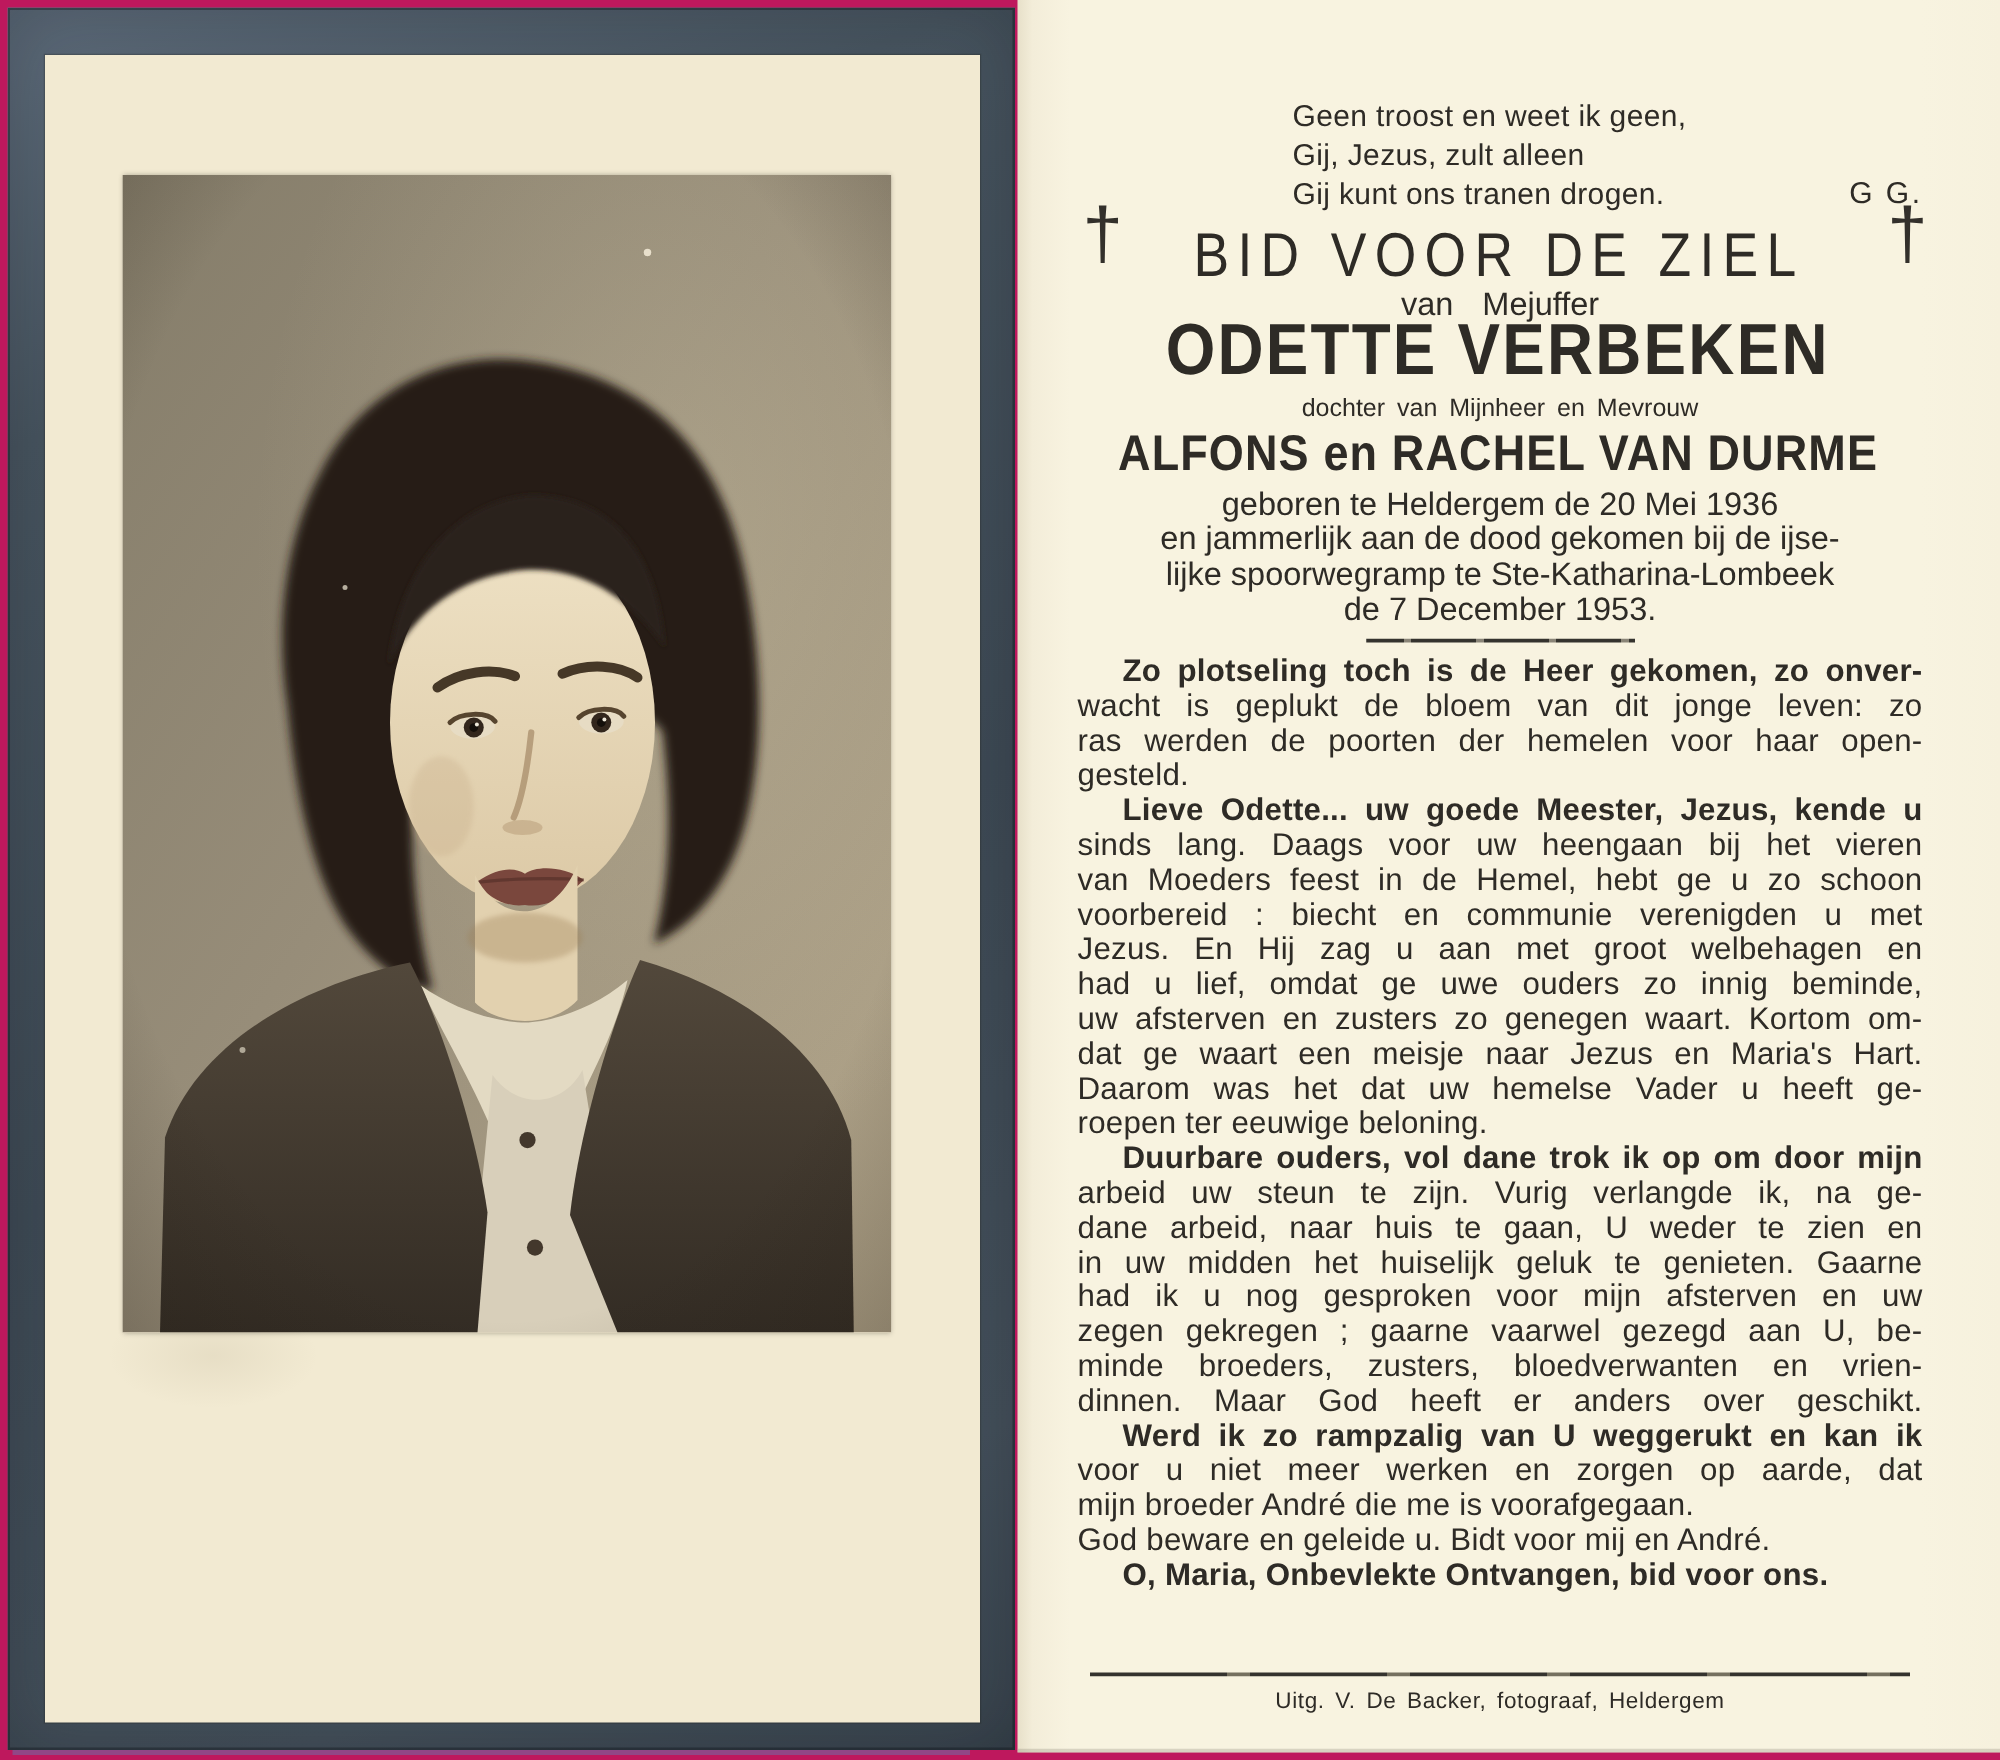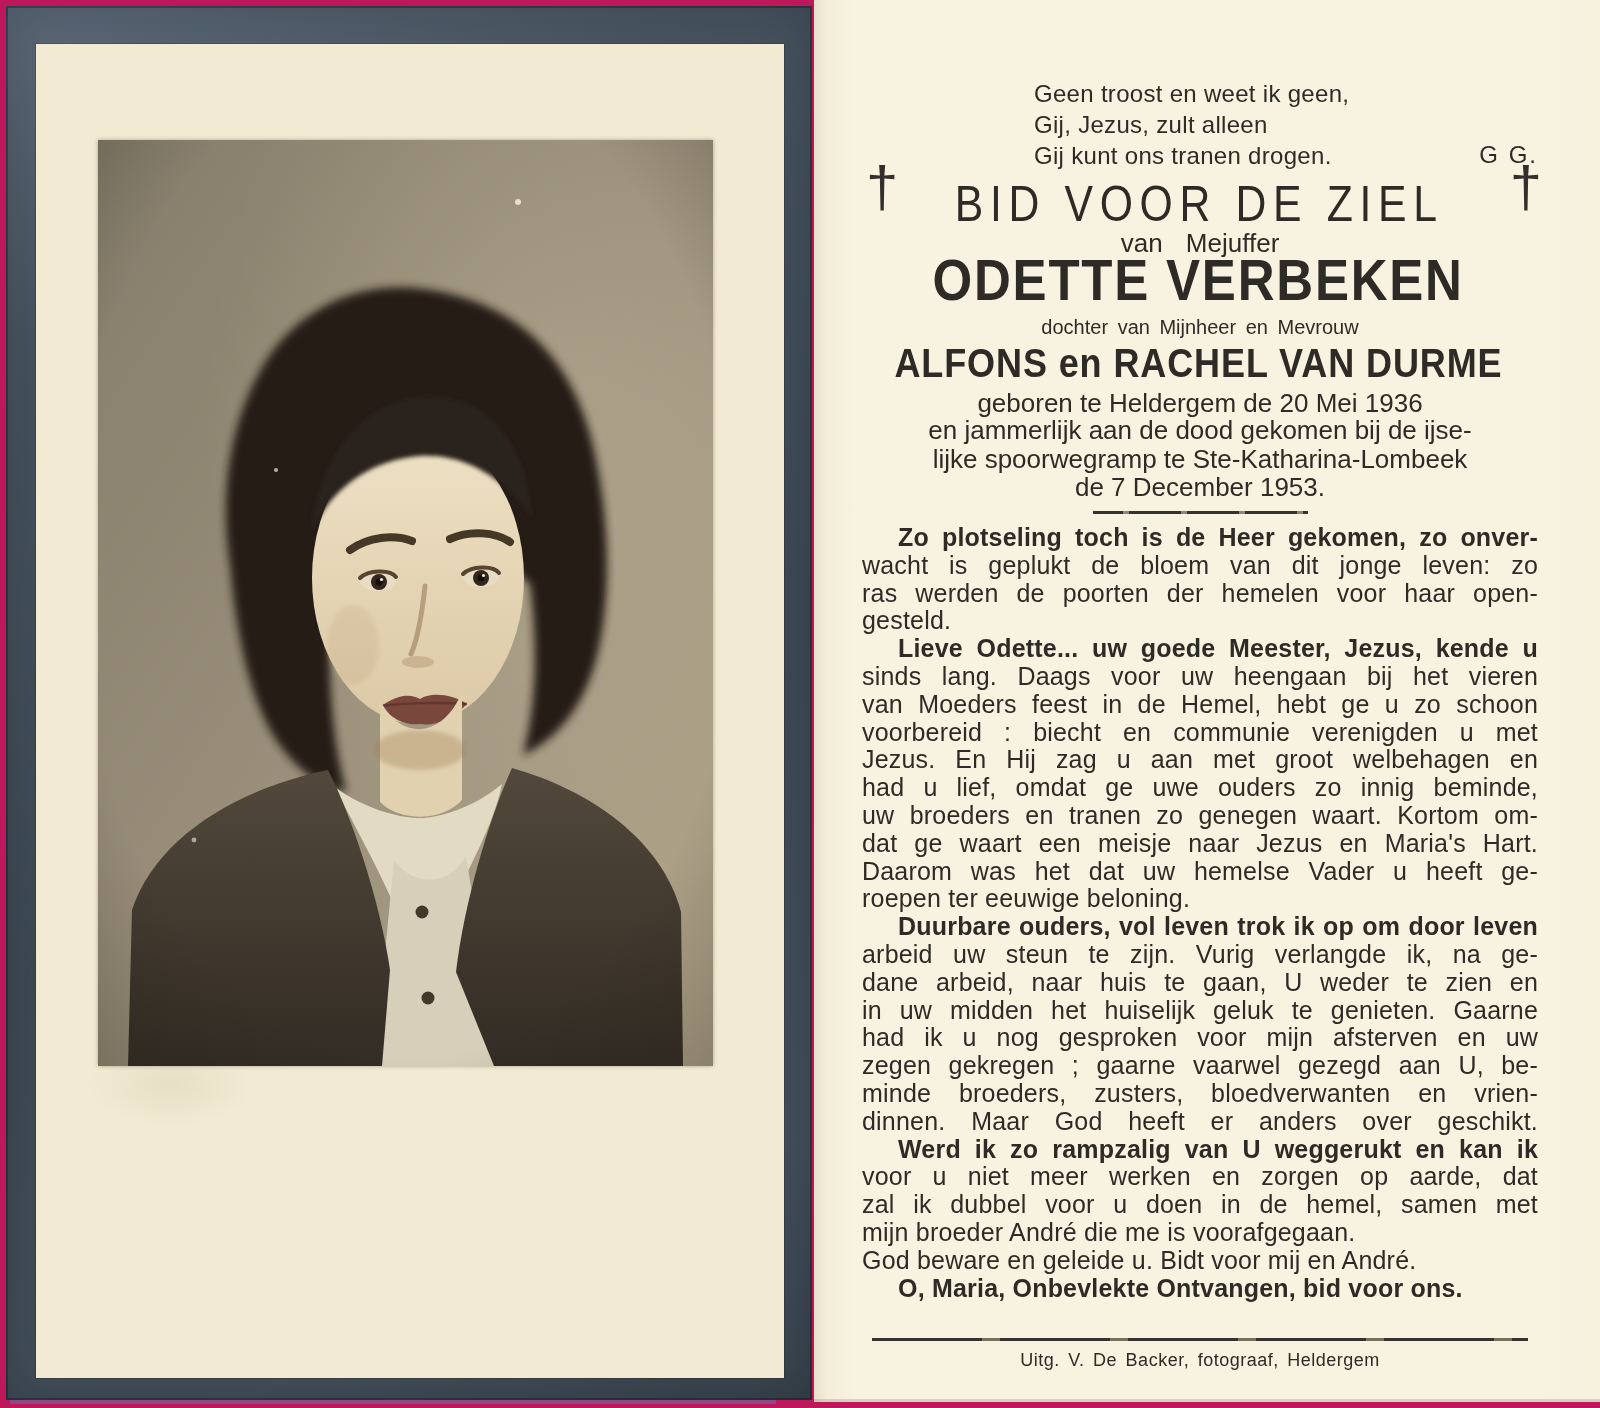--- a/index.html
+++ b/index.html
@@ -206,39 +206,38 @@
           <div class="bline jline">ras werden de poorten der hemelen voor haar open-</div>
           <div class="bline">gesteld.</div>
         </div>
         <div class="para indent">
           <div class="bline jline">Lieve Odette... uw goede Meester, Jezus, kende u</div>
           <div class="bline jline">sinds lang. Daags voor uw heengaan bij het vieren</div>
           <div class="bline jline">van Moeders feest in de Hemel, hebt ge u zo schoon</div>
           <div class="bline jline">voorbereid : biecht en communie verenigden u met</div>
           <div class="bline jline">Jezus. En Hij zag u aan met groot welbehagen en</div>
           <div class="bline jline">had u lief, omdat ge uwe ouders zo innig beminde,</div>
-          <div class="bline jline">uw broeders en tranen zo genegen waart. Kortom om-</div>
+          <div class="bline jline">uw afsterven en zusters zo genegen waart. Kortom om-</div>
           <div class="bline jline">dat ge waart een meisje naar Jezus en Maria's Hart.</div>
           <div class="bline jline">Daarom was het dat uw hemelse Vader u heeft ge-</div>
           <div class="bline">roepen ter eeuwige beloning.</div>
         </div>
         <div class="para indent">
-          <div class="bline jline">Duurbare ouders, vol leven trok ik op om door leven</div>
+          <div class="bline jline">Duurbare ouders, vol dane trok ik op om door mijn</div>
           <div class="bline jline">arbeid uw steun te zijn. Vurig verlangde ik, na ge-</div>
           <div class="bline jline">dane arbeid, naar huis te gaan, U weder te zien en</div>
           <div class="bline jline">in uw midden het huiselijk geluk te genieten. Gaarne</div>
           <div class="bline jline">had ik u nog gesproken voor mijn afsterven en uw</div>
           <div class="bline jline">zegen gekregen ; gaarne vaarwel gezegd aan U, be-</div>
           <div class="bline jline">minde broeders, zusters, bloedverwanten en vrien-</div>
           <div class="bline jline">dinnen. Maar God heeft er anders over geschikt.</div>
         </div>
         <div class="para indent">
           <div class="bline jline">Werd ik zo rampzalig van U weggerukt en kan ik</div>
           <div class="bline jline">voor u niet meer werken en zorgen op aarde, dat</div>
-          <div class="bline jline">zal ik dubbel voor u doen in de hemel, samen met</div>
           <div class="bline">mijn broeder André die me is voorafgegaan.</div>
         </div>
         <div class="para">
           <div class="bline">God beware en geleide u. Bidt voor mij en André.</div>
         </div>
         <div class="para indent">
           <div class="bline">O, Maria, Onbevlekte Ontvangen, bid voor ons.</div>
         </div>
       </div>
 

